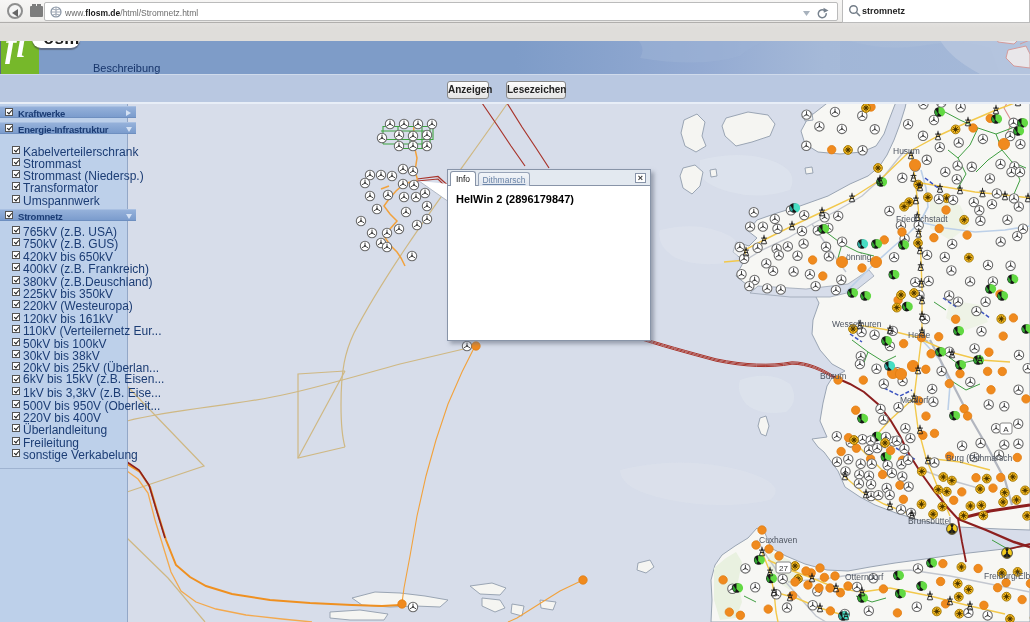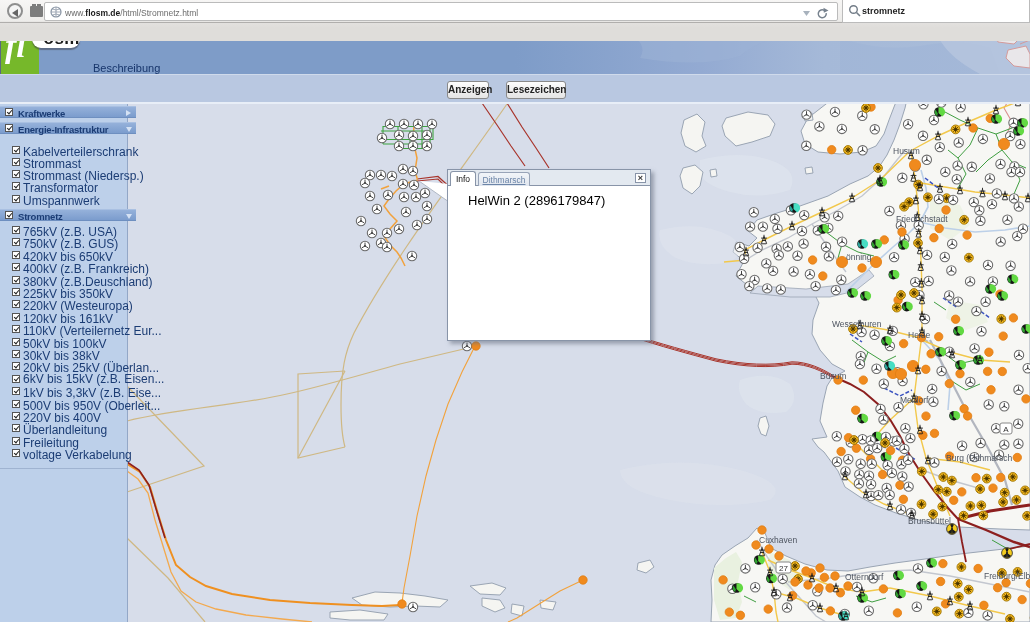--- a/index.html
+++ b/index.html
@@ -31,21 +31,21 @@
 .arrowR{position:absolute;right:5px;top:3px;width:0;height:0;border-top:3.5px solid transparent;border-bottom:3.5px solid transparent;border-left:5px solid #d5e2f4}
 .arrowD{position:absolute;right:4px;top:4px;width:0;height:0;border-left:3.5px solid transparent;border-right:3.5px solid transparent;border-top:5px solid #d5e2f4}
 .cb{position:absolute;width:8px;height:8px;background:#fff;border:1px solid #555}
 .cb:after{content:"";position:absolute;left:1px;top:1px;width:4px;height:2px;border-left:1.5px solid #222;border-bottom:1.5px solid #222;transform:rotate(-50deg)}
 .item{position:absolute;left:23px;font-size:12px;white-space:nowrap}
 #popup{position:absolute;left:447px;top:169px;width:204px;height:172px;background:#fff;border:1px solid #8894a8;box-shadow:3px 3px 4px rgba(100,110,125,0.55);z-index:25}
 #ptabs{position:absolute;top:0;left:0;right:0;height:16px;background:#e3e9f0;border-bottom:1px solid #8894a8}
 #tab1{position:absolute;left:2px;top:1px;width:26px;height:15px;background:#fff;border:1px solid #8894a8;border-bottom:none;border-radius:3px 3px 0 0;font-size:8.5px;text-align:center;line-height:15px;color:#111;z-index:2}
 #tab2{position:absolute;left:30px;top:2px;width:52px;height:14px;background:linear-gradient(#f2f5f9,#dfe5ee);border:1px solid #98a4b8;border-bottom:none;border-radius:3px 3px 0 0;font-size:8.5px;text-align:center;line-height:14px;color:#6c85a8;text-decoration:underline}
 #pclose{position:absolute;right:4px;top:3px;width:11px;height:10px;background:#fff;border:1px solid #8894a8;font-size:9px;line-height:9px;text-align:center;color:#333;font-weight:700}
-#ptitle{position:absolute;left:20px;top:22.5px;font-size:13px;font-weight:400;color:#000}
+#ptitle{position:absolute;left:8px;top:22.5px;font-size:11px;font-weight:700;color:#000}
 #pbody{position:absolute;left:8px;top:36.5px;font-size:7.5px;color:#000;line-height:11.2px}
 #ptail{position:absolute;z-index:24;left:417px;top:178px;width:0;height:0}
 </style></head>
 <body>
 <svg width="1030" height="622" viewBox="0 0 1030 622" style="position:absolute;top:0;left:0"><defs>
 <g id="wt">
         <circle r="4.7" fill="#fff" stroke="#6a6a6a" stroke-width="1.05"></circle>
 <g stroke="#3c3c3c" stroke-width="0.95" fill="none">
           <path d="M0,0 L0,-3.4 M0,0 L3,1.75 M0,0 L-3,1.75"></path>
         </g>
@@ -308,14 +308,14 @@
     <div class="item" style="top:282.2px">1kV bis 3,3kV (z.B. Eise...</div>
     <div class="cb" style="left:12px;top:295.59999999999997px"></div>
     <div class="item" style="top:294.59999999999997px">500V bis 950V (Oberleit...</div>
     <div class="cb" style="left:12px;top:307.99999999999994px"></div>
     <div class="item" style="top:306.99999999999994px">220V bis 400V</div>
     <div class="cb" style="left:12px;top:320.3999999999999px"></div>
     <div class="item" style="top:319.3999999999999px">Überlandleitung</div>
     <div class="cb" style="left:12px;top:332.7999999999999px"></div>
     <div class="item" style="top:331.7999999999999px">Freileitung</div>
     <div class="cb" style="left:12px;top:345.1999999999999px"></div>
-    <div class="item" style="top:344.1999999999999px">voltage Verkabelung</div>
+    <div class="item" style="top:344.1999999999999px">sonstige Verkabelung</div>
     <div style="position:absolute;left:0;top:363.59999999999985px;width:127px;border-top:1px solid #9fb3d1"></div>
   </div>
 </body></html>

